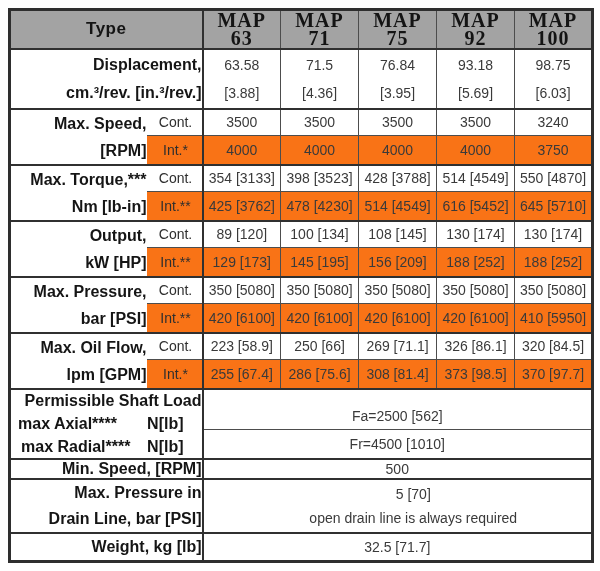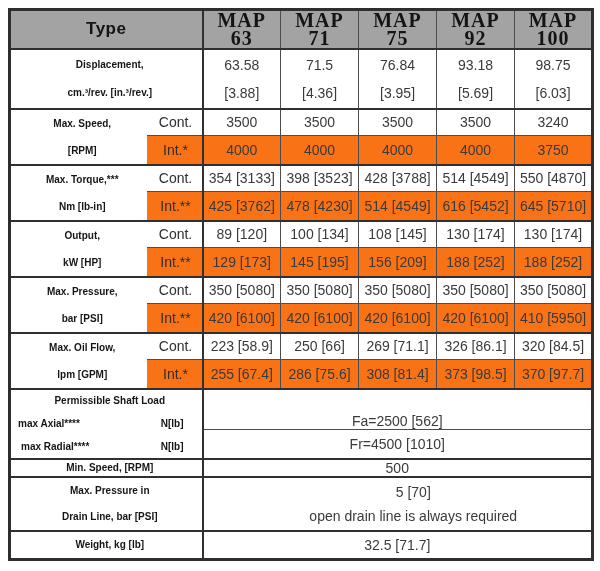--- a/index.html
+++ b/index.html
@@ -7,39 +7,39 @@
   .wrap{position:absolute;left:8px;top:8px;}
   table{border-collapse:collapse;table-layout:fixed;width:584px;border:3px solid #2e2e2e;}
   td,th{border:1px solid #4d4d4d;padding:0;margin:0;text-align:center;vertical-align:middle;
         color:#3a3a3a;font-size:14px;overflow:hidden;white-space:nowrap;}
   .sec-top>td,.sec-top>th{border-top:2px solid #303030;}
   
   th{font-weight:bold;color:#141414;background:#a3a3a3;}
   th.type{font-size:17px;border-right:2px solid #303030;letter-spacing:.5px;}
   th.model div{line-height:18px;font-size:20px;letter-spacing:1px;font-family:Liberation Serif, serif;}
   
-  .label{text-align:center;padding-left:7px;font-weight:bold;color:#151515;font-size:10px;
+  .label{text-align:right;padding-left:7px;font-weight:bold;color:#151515;font-size:16px;
          border-right:2px solid #303030;}
   .label.rsp{border-right:none;}
   .two-line div{line-height:27px;}
   .two-line.tall div{line-height:28px;}
   
   .sub{border-left:none;border-right:2px solid #303030;font-weight:normal;font-size:14px;
        color:#2e2e2e;text-align:center;padding-left:3px;}
   .shade{background:#f97316;}
   
   tr.h39{height:39px;} tr.h60{height:60px;} tr.h27{height:27px;} tr.h28{height:28px;}
   tr.h40{height:40px;} tr.h25{height:18px;} tr.h54{height:54px;} tr.h29{height:29px;}
   
   .shaft{white-space:normal;}
   .shaft .t1{height:22px;line-height:22px;}
   .shaft .t2,.shaft .t3{height:23px;line-height:23px;display:flex;justify-content:space-between;
         padding-right:18px;}
   .shaft .t3{padding-left:3px;}
-  td.fa{vertical-align:bottom;}
+  td.fa{vertical-align:bottom;padding-bottom:5px;}
   
   .dv div{line-height:24px;padding-left:32px;}
   .dlab div{line-height:26px;}
 </style>
 </head>
 <body>
 
 <div class="wrap">
 <table>
   <colgroup>

